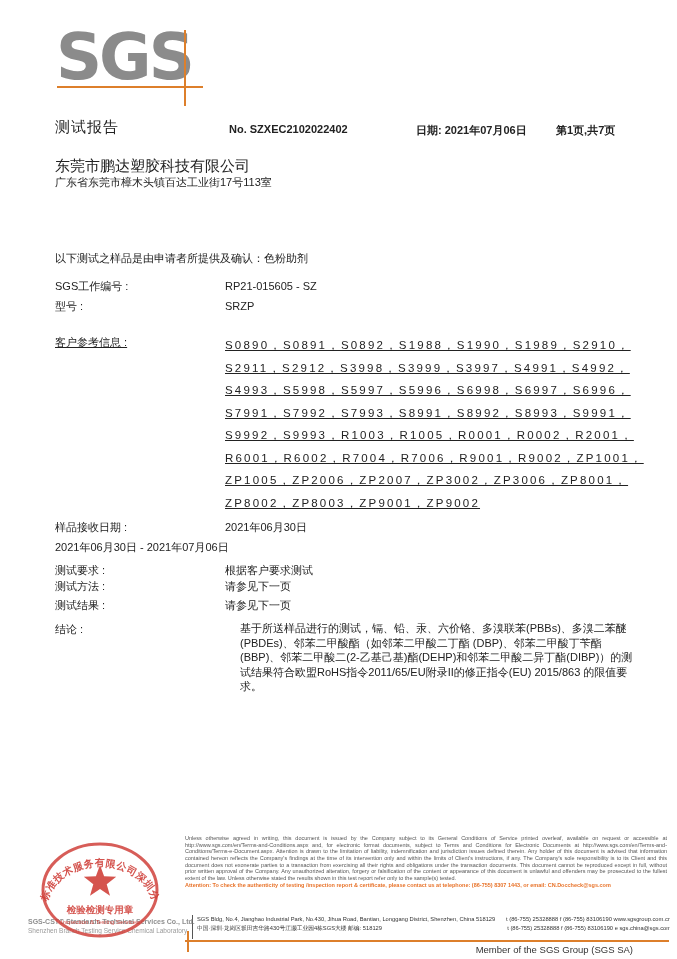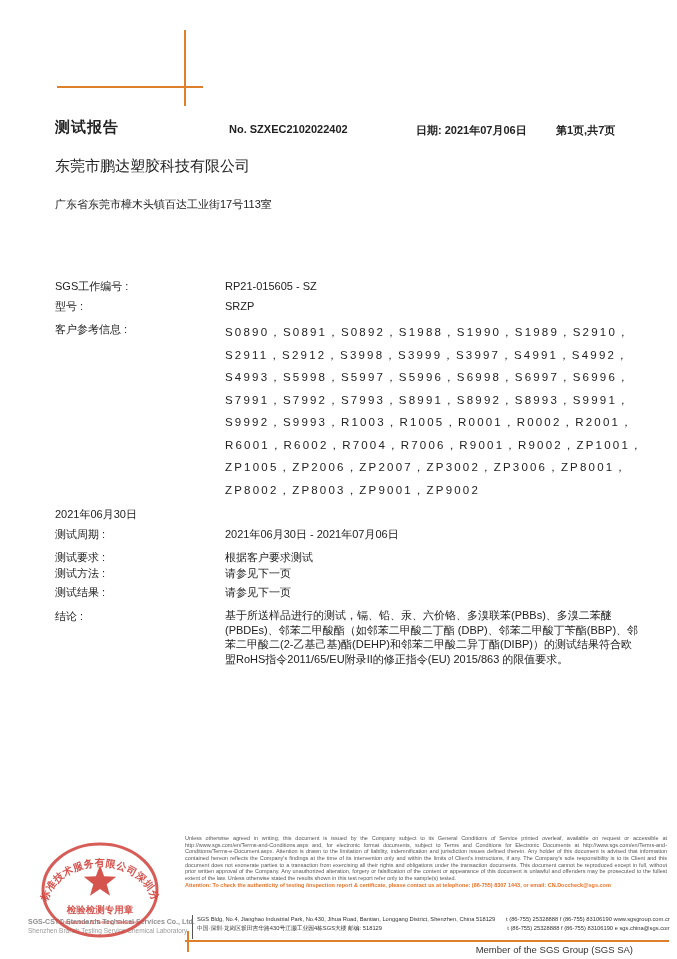--- a/index.html
+++ b/index.html
@@ -13,46 +13,46 @@
   .page{position:relative;width:677px;height:959px;background:#ffffff;overflow:hidden;}
 
   
   .logo-text{position:absolute;left:56px;top:26px;font-size:64px;line-height:62px;
     font-weight:700;color:var(--logo-gray);letter-spacing:-3px;
     font-family:"DejaVu Sans","Liberation Sans",sans-serif;}
   .logo-hline{position:absolute;left:57px;top:86px;width:146px;height:2px;background:var(--accent);}
   .logo-vline{position:absolute;left:184px;top:30px;width:2px;height:76px;background:var(--accent);}
 
   
-  .doc-title{position:absolute;left:55px;top:118px;font-size:15px;font-weight:700;letter-spacing:1px;color:#222;}
+  .doc-title{position:absolute;left:55px;top:118px;font-size:15px;font-weight:400;letter-spacing:1px;color:#222;}
   .report-no{position:absolute;left:229px;top:123px;font-size:11px;font-weight:700;color:#222;}
   .report-date{position:absolute;left:416px;top:123px;font-size:11px;font-weight:700;color:#222;}
   .report-pages{position:absolute;left:556px;top:123px;font-size:11px;font-weight:700;color:#222;}
 
   
   .applicant-name{position:absolute;left:55px;top:157px;font-size:15px;color:#222;}
-  .applicant-address{position:absolute;left:55px;top:197px;font-size:11px;color:#222;}
+  .applicant-address{position:absolute;left:55px;top:175px;font-size:11px;color:#222;}
 
   .sample-statement{position:absolute;left:55px;top:251px;font-size:11px;color:#222;}
 
   
   .content{position:absolute;left:55px;top:278px;width:584px;font-size:11px;line-height:16px;color:#222;}
   .row{display:flex;align-items:flex-start;}
   .lbl{width:170px;flex:none;}
   .val{flex:1;}
   .row-model{margin-top:4px;}
-  .row-clientref{margin-top:7px;}
+  .row-clientref{margin-top:20px;text-decoration:underline;}
   .ref-line{line-height:22.5px;white-space:nowrap;font-size:11.5px;letter-spacing:2.2px;}
   .row-received{margin-top:5px;}
   .row-period{margin-top:4px;}
   .row-requested{margin-top:7px;}
   .row-method{margin-top:0px;}
   .row-results{margin-top:3px;}
   .row-conclusion{margin-top:8px;}
-  .val-para{line-height:14.6px;}
+  .val-para{line-height:14.6px;margin-left:15px;}
 
   
   .stamp{position:absolute;left:25px;top:838px;width:150px;height:114px;z-index:3;}
   .stamp-company{position:absolute;left:28px;top:918px;z-index:2;color:#8f8f8f;
     font-size:7px;line-height:8.5px;font-weight:700;white-space:nowrap;}
   .stamp-company .branch{font-weight:400;font-size:6.5px;color:#9a9a9a;}
 
   
   .fineprint-wrap{position:absolute;left:185px;top:835px;width:482px;height:78px;overflow:hidden;}
   .fineprint{width:964px;transform:scale(0.5);transform-origin:0 0;
@@ -66,31 +66,33 @@
 
   .orange-rule{position:absolute;left:185px;top:940px;width:484px;height:2px;background:var(--accent);}
   .orange-tick{position:absolute;left:187px;top:931px;width:2px;height:21px;background:var(--accent);}
   .member{position:absolute;right:44px;top:944px;font-size:9.5px;color:#333;}
 </style>
 </head>
 <body>
 
 <div class="page">
 
+  <div class="logo-text">SGS</div>
   <div class="logo-hline"></div>
   <div class="logo-vline"></div>
 
   <div class="doc-title">测试报告</div>
   <div class="report-no">No. SZXEC2102022402</div>
   <div class="report-date">日期: 2021年07月06日</div>
   <div class="report-pages">第1页,共7页</div>
 
   <div class="applicant-name">东莞市鹏达塑胶科技有限公司</div>
   <div class="applicant-address">广东省东莞市樟木头镇百达工业街17号113室</div>
 
+  <div class="sample-statement">以下测试之样品是由申请者所提供及确认：色粉助剂</div>
 
   <div class="content">
 
     <div class="row">
       <div class="lbl">SGS工作编号 :</div>
       <div class="val">RP21-015605 - SZ</div>
     </div>
 
     <div class="row row-model">
       <div class="lbl">型号 :</div>
@@ -105,25 +107,25 @@
         <div class="ref-line">S4993，S5998，S5997，S5996，S6998，S6997，S6996，</div>
         <div class="ref-line">S7991，S7992，S7993，S8991，S8992，S8993，S9991，</div>
         <div class="ref-line">S9992，S9993，R1003，R1005，R0001，R0002，R2001，</div>
         <div class="ref-line">R6001，R6002，R7004，R7006，R9001，R9002，ZP1001，</div>
         <div class="ref-line">ZP1005，ZP2006，ZP2007，ZP3002，ZP3006，ZP8001，</div>
         <div class="ref-line">ZP8002，ZP8003，ZP9001，ZP9002</div>
       </div>
     </div>
 
     <div class="row row-received">
+      <div class="lbl">样品接收日期 :</div>
       <div class="val">2021年06月30日</div>
     </div>
 
     <div class="row row-period">
-      <div class="lbl">测试周期 :</div>
       <div class="val">2021年06月30日 - 2021年07月06日</div>
     </div>
 
     <div class="row row-requested">
       <div class="lbl">测试要求 :</div>
       <div class="val">根据客户要求测试</div>
     </div>
 
     <div class="row row-method">
       <div class="lbl">测试方法 :</div>

